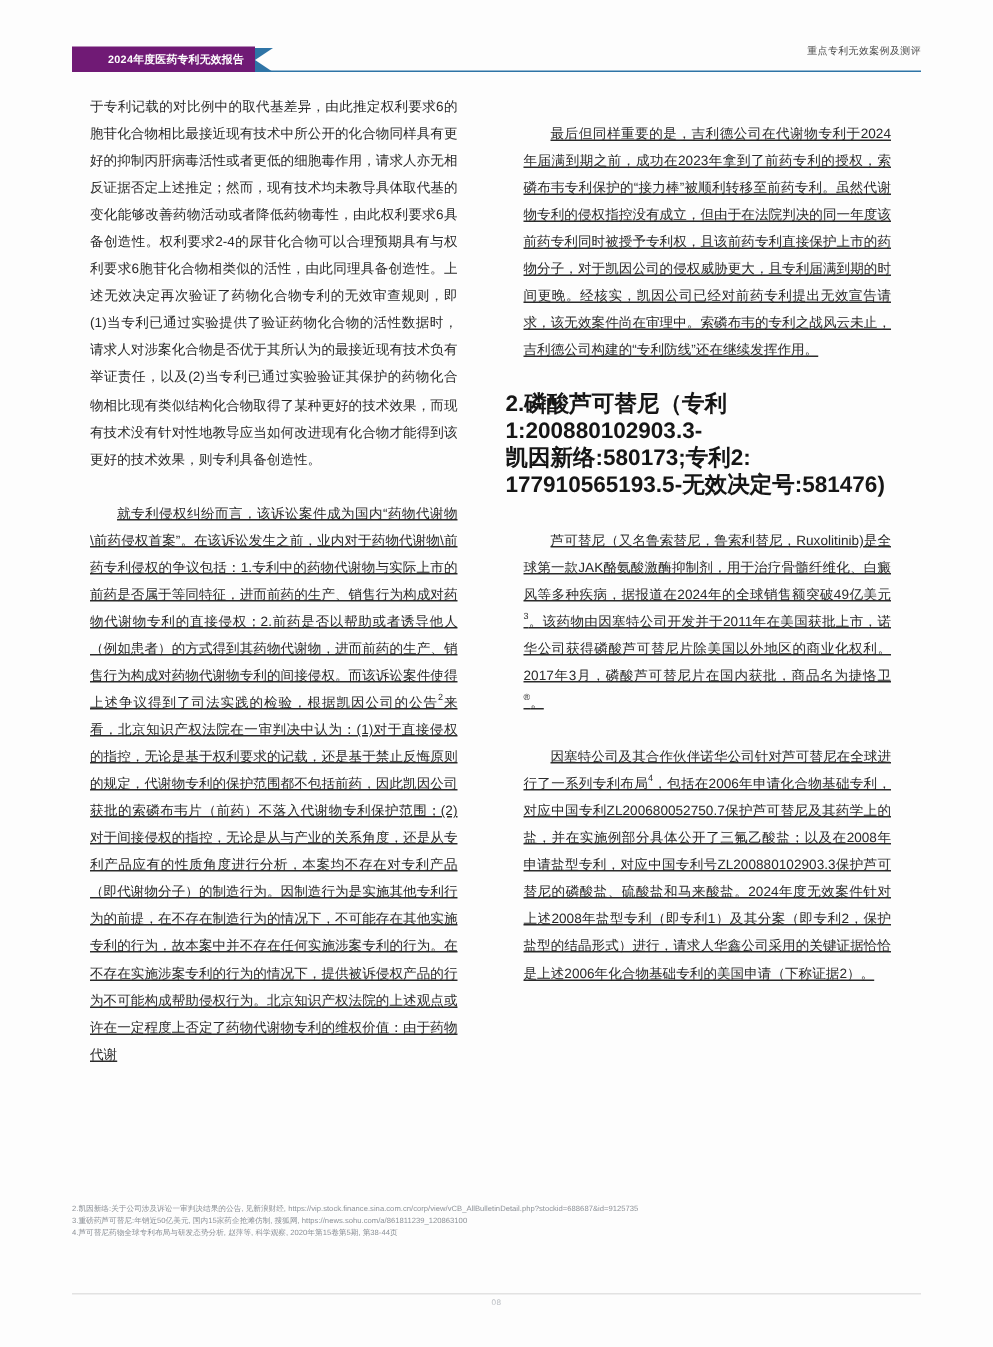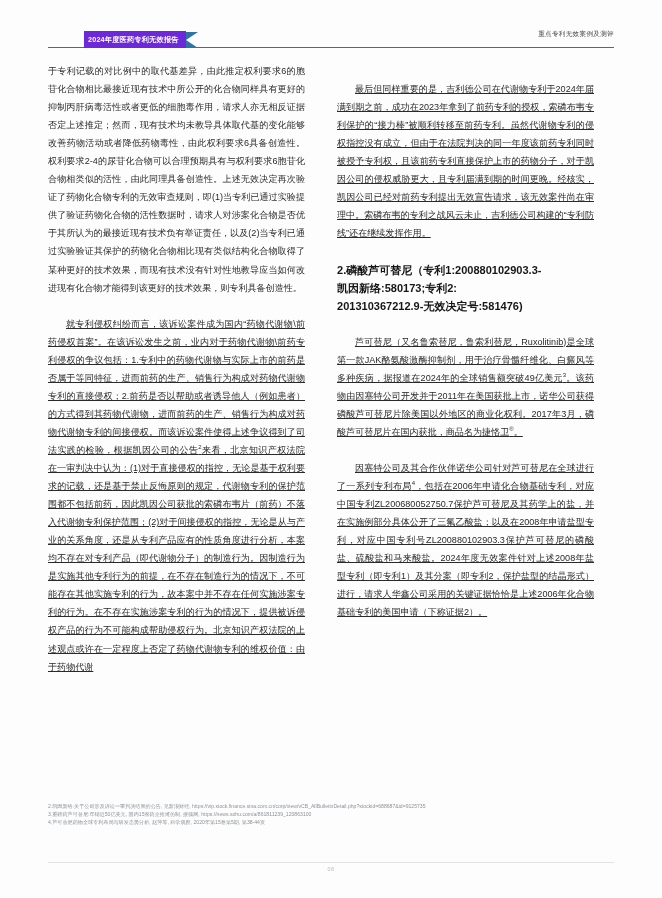--- a/index.html
+++ b/index.html
@@ -35,30 +35,29 @@
   }
   .header-tab {
     position: absolute;
     left: 48px;
     top: 9px;
     height: 17px;
     display: flex;
     align-items: center;
   }
   .header-tab-body {
-    background: #6d28d9;
+    background: #701a75;
     color: #ffffff;
     font-size: 7.2px;
     letter-spacing: 0.2px;
     line-height: 17px;
     height: 17px;
-    padding: 0 7px 0 4px;
+    padding: 0 7px 0 24px;
     white-space: nowrap;
     font-weight: 600;
-    margin-left: 36px;
   }
   .header-tab-arrow {
     width: 0;
     height: 0;
     border-top: 8.5px solid #2e74a6;
     border-bottom: 8.5px solid #2e74a6;
     border-right: 12px solid transparent;
   }
   .header-right {
     position: absolute;
@@ -79,39 +78,39 @@
     display: flex;
     gap: 32px;
     padding: 0 48px;
     box-sizing: border-box;
   }
   .col {
     width: 257px;
     position: relative;
   }
   p.body-text {
-    margin: 0 0 0 0;
+    margin: 0 0 0 12px;
     font-size: 9.05px;
     line-height: 18.05px;
     color: #2a2a2a;
     text-align: justify;
     text-justify: inter-character;
     letter-spacing: 0.02px;
     text-indent: 0;
   }
   p.indent {
     text-indent: 18px;
     text-decoration: underline;
   }
   p.gap-before {
     margin-top: 18.05px;
   }
   .sec-heading {
     margin: 0;
-    font-size: 11px;
+    font-size: 15px;
     line-height: 18.05px;
     font-weight: bold;
     color: #161616;
     text-align: left;
     letter-spacing: 0.01px;
   }
   sup.fn {
     font-size: 6px;
     vertical-align: super;
     line-height: 0;
@@ -175,21 +174,21 @@
     <div class="col">
       <p class="body-text">于专利记载的对比例中的取代基差异，由此推定权利要求6的胞苷化合物相比最接近现有技术中所公开的化合物同样具有更好的抑制丙肝病毒活性或者更低的细胞毒作用，请求人亦无相反证据否定上述推定；然而，现有技术均未教导具体取代基的变化能够改善药物活动或者降低药物毒性，由此权利要求6具备创造性。权利要求2-4的尿苷化合物可以合理预期具有与权利要求6胞苷化合物相类似的活性，由此同理具备创造性。上述无效决定再次验证了药物化合物专利的无效审查规则，即(1)当专利已通过实验提供了验证药物化合物的活性数据时，请求人对涉案化合物是否优于其所认为的最接近现有技术负有举证责任，以及(2)当专利已通过实验验证其保护的药物化合物相比现有类似结构化合物取得了某种更好的技术效果，而现有技术没有针对性地教导应当如何改进现有化合物才能得到该更好的技术效果，则专利具备创造性。</p>
       <p class="body-text indent gap-before"><span>就专利侵权纠纷而言，该诉讼案件成为国内“药物代谢物\前药侵权首案”。在该诉讼发生之前，业内对于药物代谢物\前药专利侵权的争议包括：1.专利中的药物代谢物与实际上市的前药是否属于等同特征，进而前药的生产、销售行为构成对药物代谢物专利的直接侵权；2.前药是否以帮助或者诱导他人（例如患者）的方式得到其药物代谢物，进而前药的生产、销售行为构成对药物代谢物专利的间接侵权。而该诉讼案件使得上述争议得到了司法实践的检验，根据凯因公司的公告</span><sup class="fn">2</sup><span>来看，北京知识产权法院在一审判决中认为：(1)对于直接侵权的指控，无论是基于权利要求的记载，还是基于禁止反悔原则的规定，代谢物专利的保护范围都不包括前药，因此凯因公司获批的索磷布韦片（前药）不落入代谢物专利保护范围；(2)对于间接侵权的指控，无论是从与产业的关系角度，还是从专利产品应有的性质角度进行分析，本案均不存在对专利产品（即代谢物分子）的制造行为。因制造行为是实施其他专利行为的前提，在不存在制造行为的情况下，不可能存在其他实施专利的行为，故本案中并不存在任何实施涉案专利的行为。在不存在实施涉案专利的行为的情况下，提供被诉侵权产品的行为不可能构成帮助侵权行为。北京知识产权法院的上述观点或许在一定程度上否定了药物代谢物专利的维权价值：由于药物代谢</span></p>
     </div>
 
     <div class="col">
       <p class="body-text indent gap-before">最后但同样重要的是，吉利德公司在代谢物专利于2024年届满到期之前，成功在2023年拿到了前药专利的授权，索磷布韦专利保护的“接力棒”被顺利转移至前药专利。虽然代谢物专利的侵权指控没有成立，但由于在法院判决的同一年度该前药专利同时被授予专利权，且该前药专利直接保护上市的药物分子，对于凯因公司的侵权威胁更大，且专利届满到期的时间更晚。经核实，凯因公司已经对前药专利提出无效宣告请求，该无效案件尚在审理中。索磷布韦的专利之战风云未止，吉利德公司构建的“专利防线”还在继续发挥作用。</p>
 
       <p class="sec-heading gap-before">2.磷酸芦可替尼（专利1:200880102903.3-</p>
       <p class="sec-heading">凯因新络:580173;专利2:</p>
-      <p class="sec-heading">201310367212.9-无效决定号:581476)</p>
+      <p class="sec-heading">177910565193.5-无效决定号:581476)</p>
 
       <p class="body-text indent gap-before"><span>芦可替尼（又名鲁索替尼，鲁索利替尼，Ruxolitinib)是全球第一款JAK酪氨酸激酶抑制剂，用于治疗骨髓纤维化、白癜风等多种疾病，据报道在2024年的全球销售额突破49亿美元</span><sup class="fn">3</sup><span>。该药物由因塞特公司开发并于2011年在美国获批上市，诺华公司获得磷酸芦可替尼片除美国以外地区的商业化权利。2017年3月，磷酸芦可替尼片在国内获批，商品名为捷恪卫</span><sup class="reg">®</sup><span>。</span></p>
 
       <p class="body-text indent gap-before"><span>因塞特公司及其合作伙伴诺华公司针对芦可替尼在全球进行了一系列专利布局</span><sup class="fn">4</sup><span>，包括在2006年申请化合物基础专利，对应中国专利ZL200680052750.7保护芦可替尼及其药学上的盐，并在实施例部分具体公开了三氟乙酸盐；以及在2008年申请盐型专利，对应中国专利号ZL200880102903.3保护芦可替尼的磷酸盐、硫酸盐和马来酸盐。2024年度无效案件针对上述2008年盐型专利（即专利1）及其分案（即专利2，保护盐型的结晶形式）进行，请求人华鑫公司采用的关键证据恰恰是上述2006年化合物基础专利的美国申请（下称证据2）。</span></p>
     </div>
 
   </div>
 
   <div class="footnotes">
     <div class="fn-line">2.凯因新络:关于公司涉及诉讼一审判决结果的公告, 见新浪财经, https://vip.stock.finance.sina.com.cn/corp/view/vCB_AllBulletinDetail.php?stockid=688687&amp;id=9125735</div>

